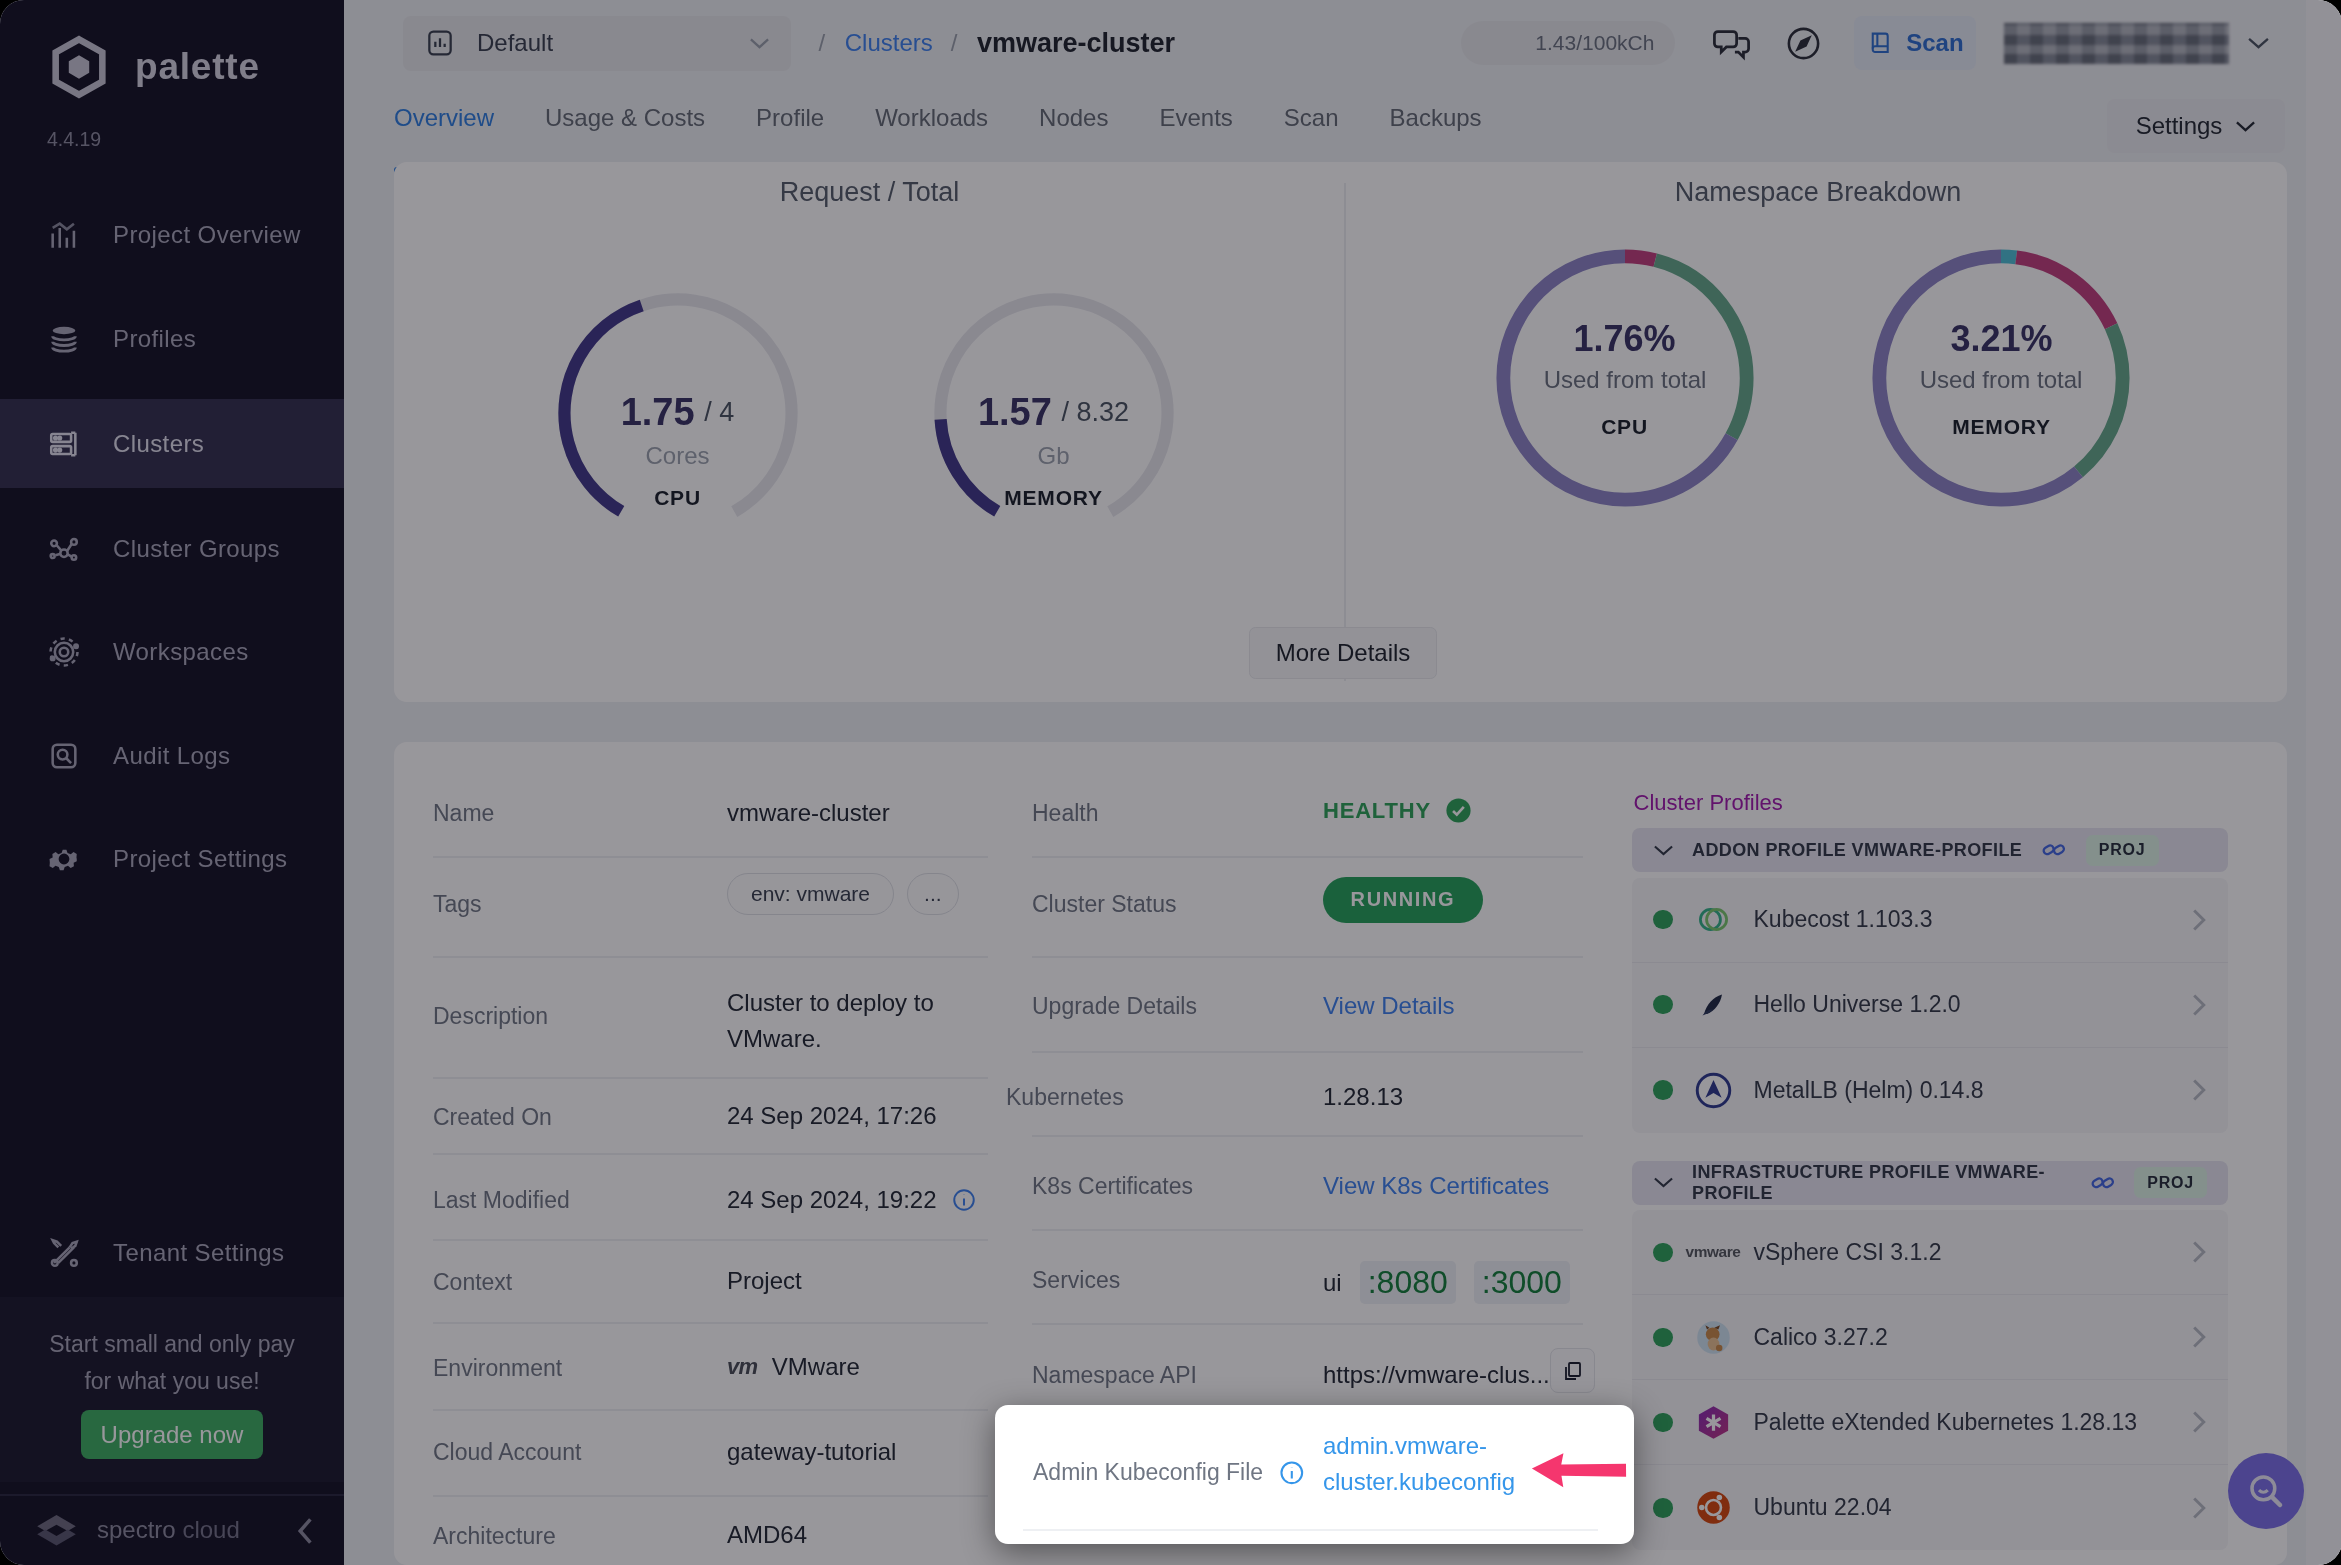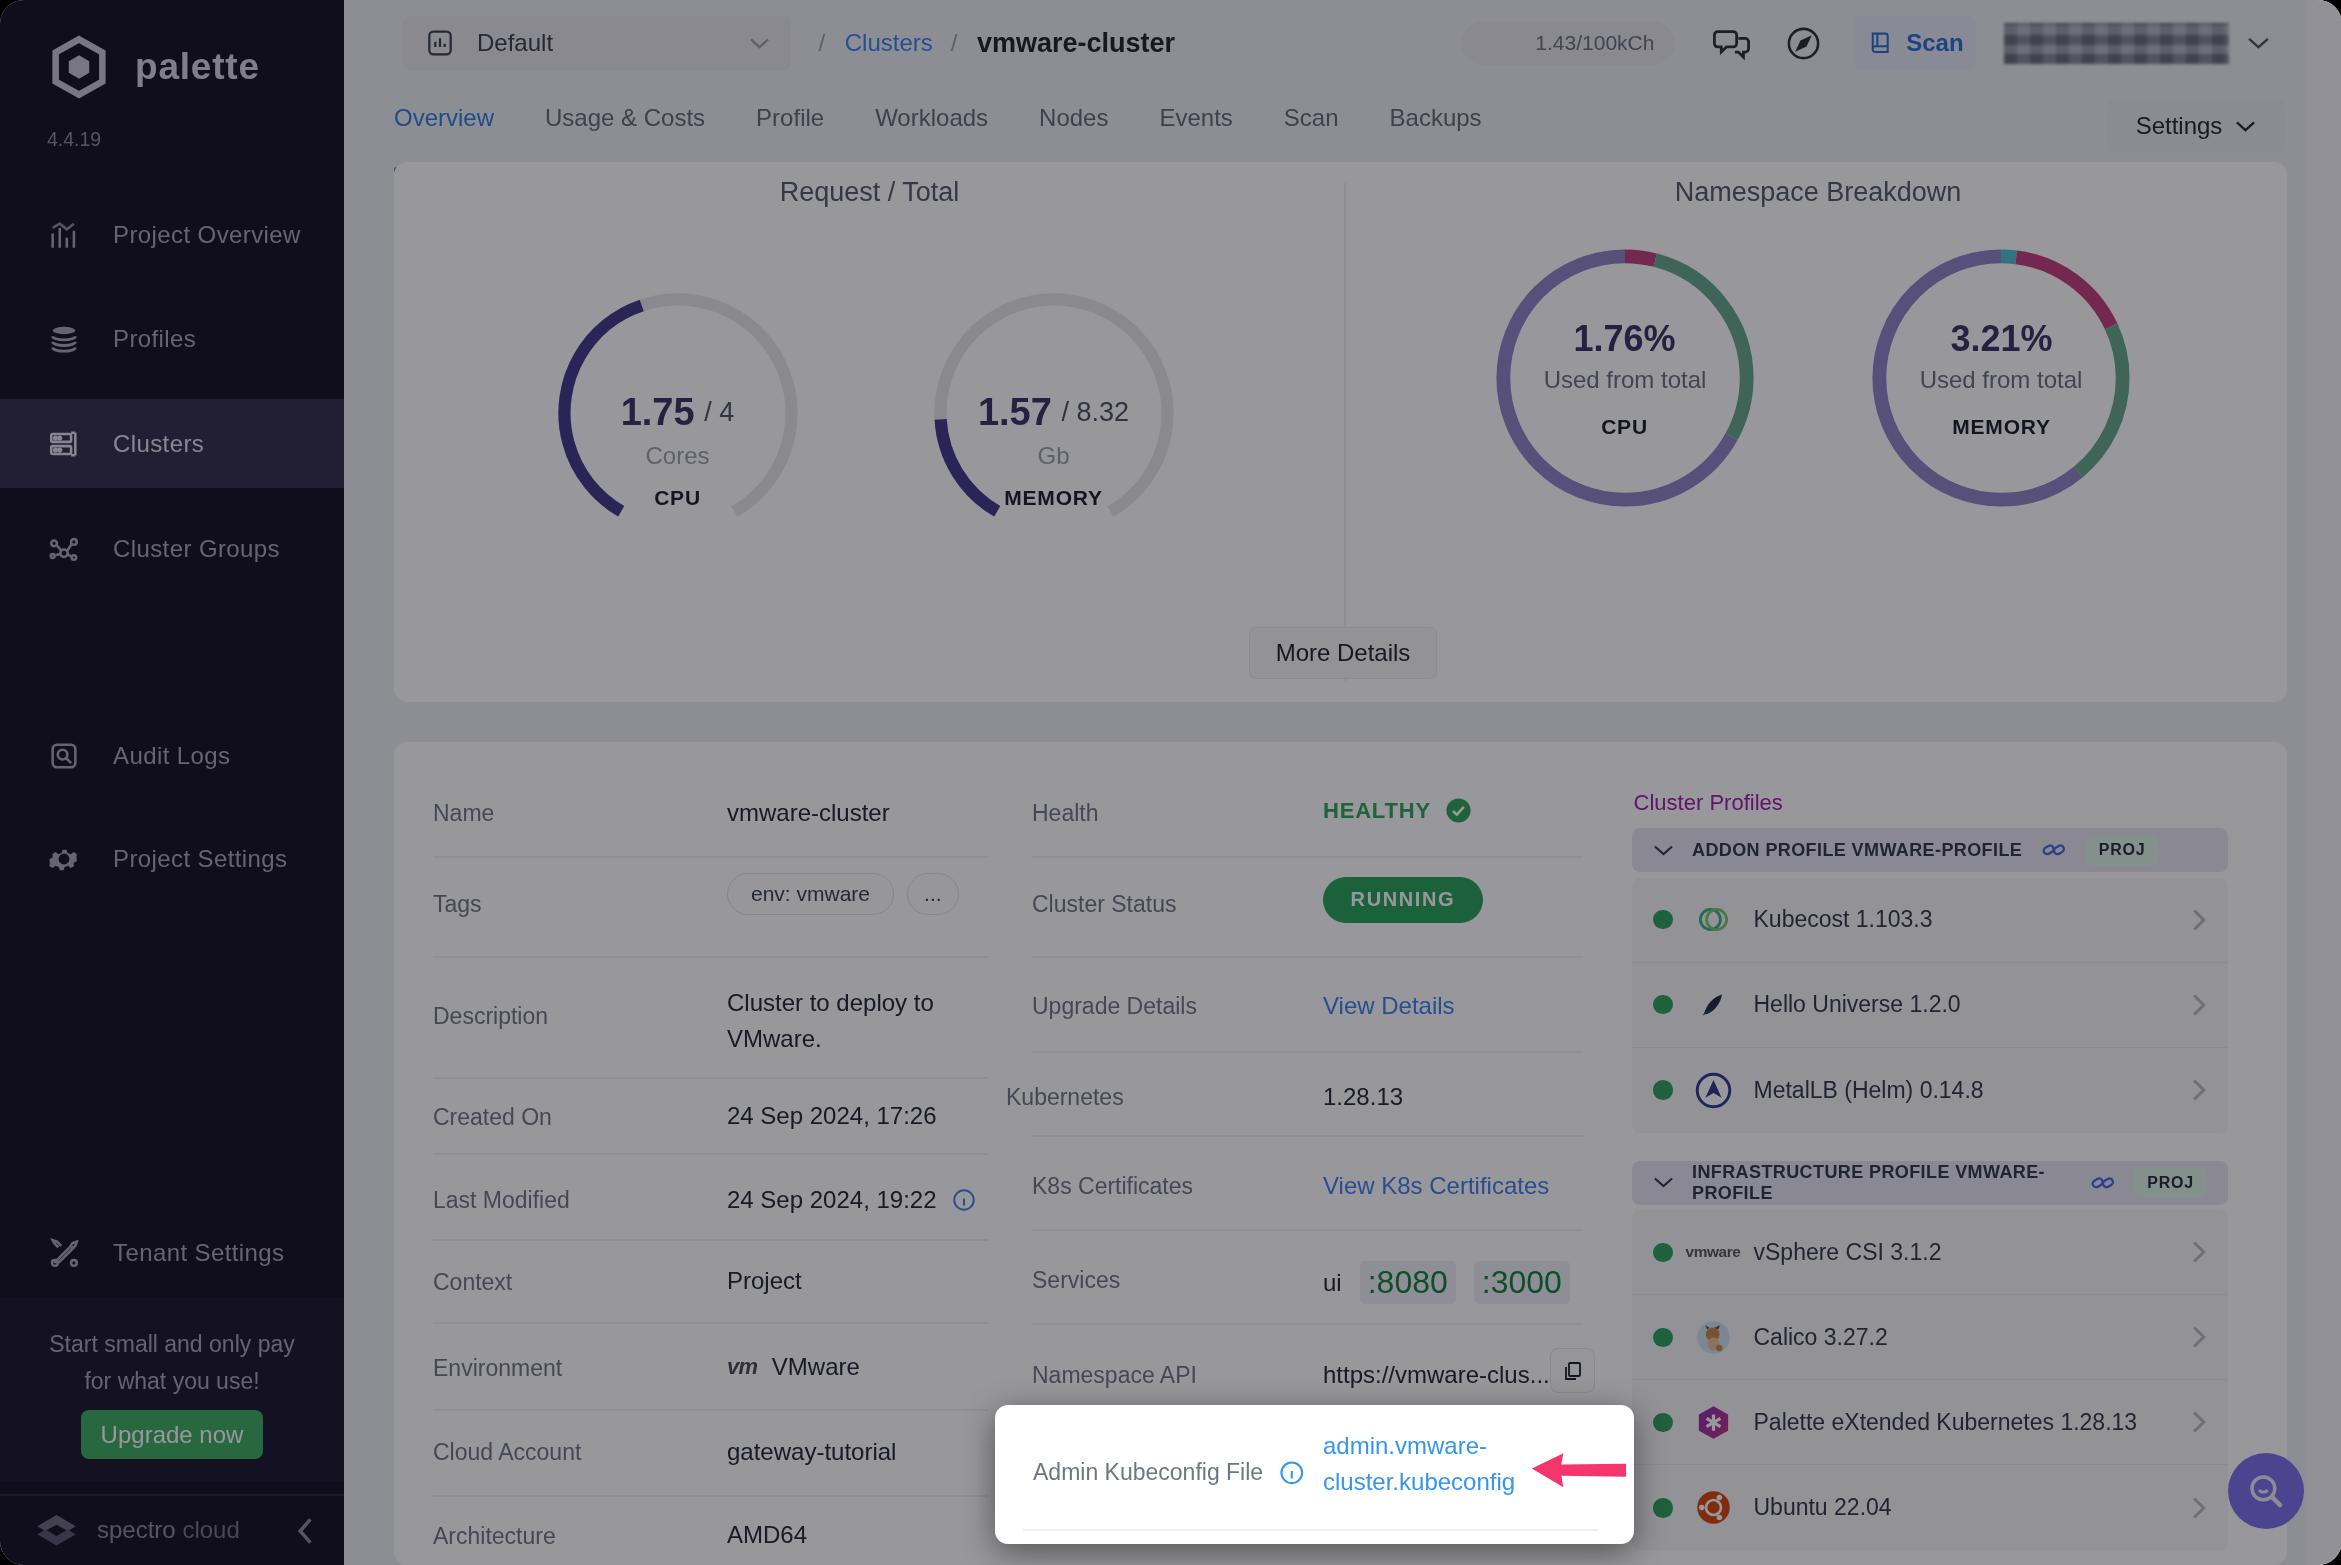--- a/index.html
+++ b/index.html
@@ -112,20 +112,32 @@
           <circle cx="5" cy="8" r="2"></circle>
             <circle cx="12" cy="15" r="2.6"></circle>
             <circle cx="19" cy="7" r="2"></circle>
             <circle cx="19" cy="18" r="1.6"></circle>
             <circle cx="4" cy="17" r="1.4"></circle>
           <path d="M7 9.5l3 3.5 M14.3 13.2 17.3 8.6 M14.6 15.8l2.8 1.6 M6 16.4l3.6-1"></path>
         </svg>
         </span>
       <span class="silabel">Cluster Groups</span>
     </div>
+    <div class="side-item" style="top:607px;">
+      <span class="sicon">
+        <svg viewBox="0 0 24 24" width="34" height="34" fill="none" stroke="#A9A7BB" stroke-width="1.8">
+          <circle cx="12" cy="12" r="3"></circle>
+            <circle cx="12" cy="12" r="6.5"></circle>
+            <circle cx="12" cy="12" r="9.5" stroke-dasharray="3 3"></circle>
+          <circle cx="20.5" cy="8" r="1.2" fill="#A9A7BB"></circle>
+            <circle cx="4" cy="16.5" r="1.2" fill="#A9A7BB"></circle>
+        </svg>
+        </span>
+      <span class="silabel">Workspaces</span>
+    </div>
     <div class="side-item" style="top:711px;">
       <span class="sicon">
         <svg viewBox="0 0 24 24" width="34" height="34" fill="none" stroke="#A9A7BB" stroke-width="1.8">
           <rect x="4" y="4" width="16" height="16" rx="3"></rect>
           <circle cx="11" cy="11" r="3.4"></circle>
             <path d="M13.6 13.6 17 17"></path>
         </svg>
         </span>
       <span class="silabel">Audit Logs</span>
     </div>

